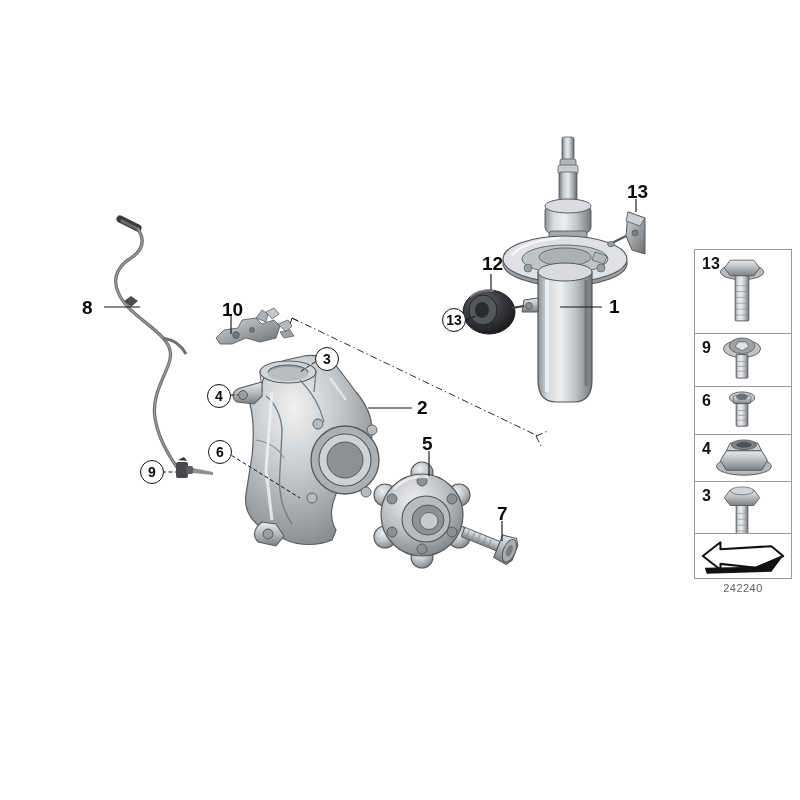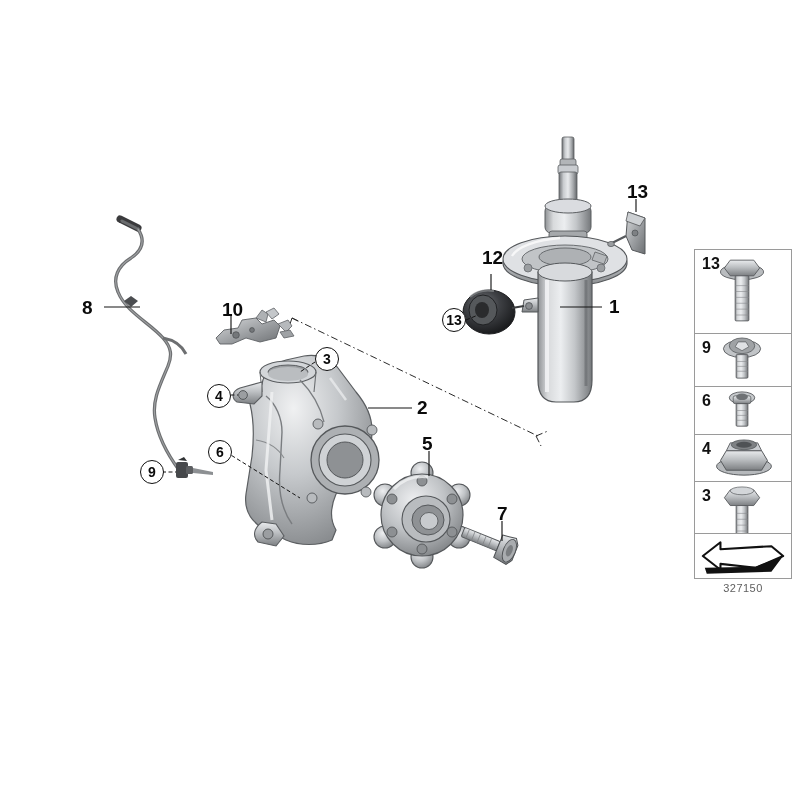--- a/index.html
+++ b/index.html
@@ -277,21 +277,21 @@
       <line x1="224" y1="395" x2="238" y2="395"></line>
       <line x1="226" y1="452" x2="300" y2="498"></line>
       <line x1="162" y1="472" x2="176" y2="472"></line>
       <line x1="466" y1="320" x2="478" y2="315"></line>
     </g>
   </svg>
 
   <div class="callout plain" style="left:82px;top:298px;">8</div>
   <div class="callout plain" style="left:222px;top:300px;">10</div>
   <div class="callout plain" style="left:627px;top:182px;">13</div>
-  <div class="callout plain" style="left:482px;top:248px;">12</div>
+  <div class="callout plain" style="left:482px;top:254px;">12</div>
   <div class="callout plain" style="left:609px;top:297px;">1</div>
   <div class="callout plain" style="left:417px;top:398px;">2</div>
   <div class="callout plain" style="left:422px;top:434px;">5</div>
   <div class="callout plain" style="left:497px;top:504px;">7</div>
 
   <div class="callout circ" style="left:315px;top:347px;">3</div>
   <div class="callout circ" style="left:207px;top:384px;">4</div>
   <div class="callout circ" style="left:208px;top:440px;">6</div>
   <div class="callout circ" style="left:140px;top:460px;">9</div>
   <div class="callout circ" style="left:442px;top:308px;">13</div>
@@ -372,20 +372,20 @@
     </div>
 
     <div class="legend-row" style="height:46px;">
       <svg class="legend-art" viewBox="0 0 98 46">
         <path d="M8,22 L26,8 L26,15 L78,12 L90,22 L62,34 L26,30 L26,36 z" fill="#ffffff" stroke="#111111" stroke-width="2.1" stroke-linejoin="round"></path>
         <path d="M10,34 L62,33 L90,22 L78,38 L12,40 z" fill="#111111"></path>
       </svg>
     </div>
 
   </div>
-  <div id="legend-code">327150</div>
+  <div id="legend-code">242240</div>
 
   <div id="footer">
     
     
   </div>
 
 </div>
 
 </body></html>

